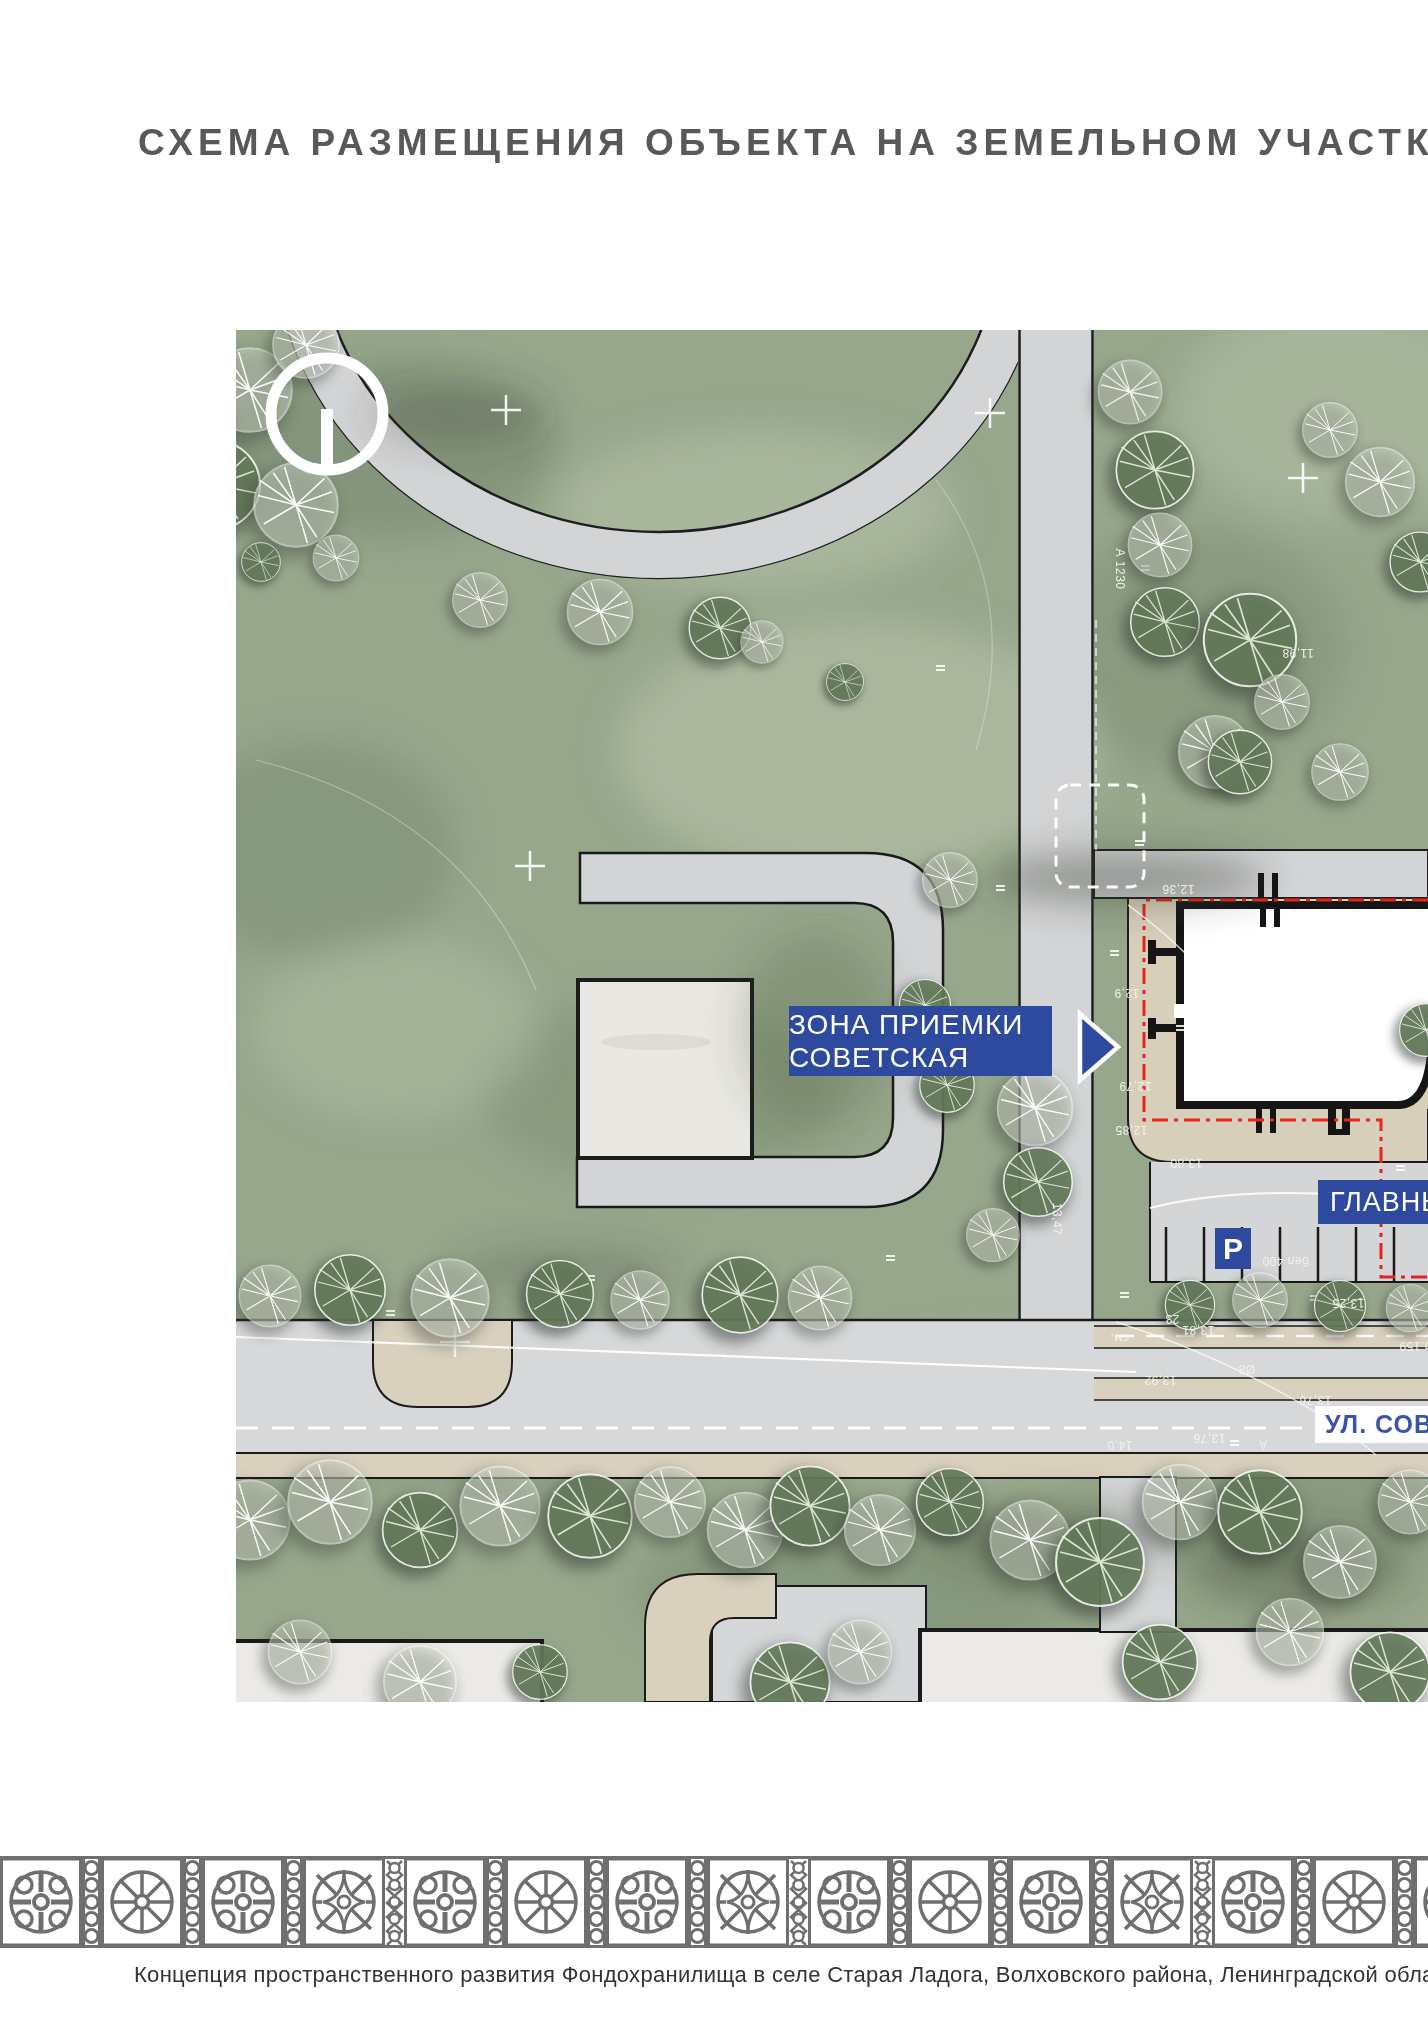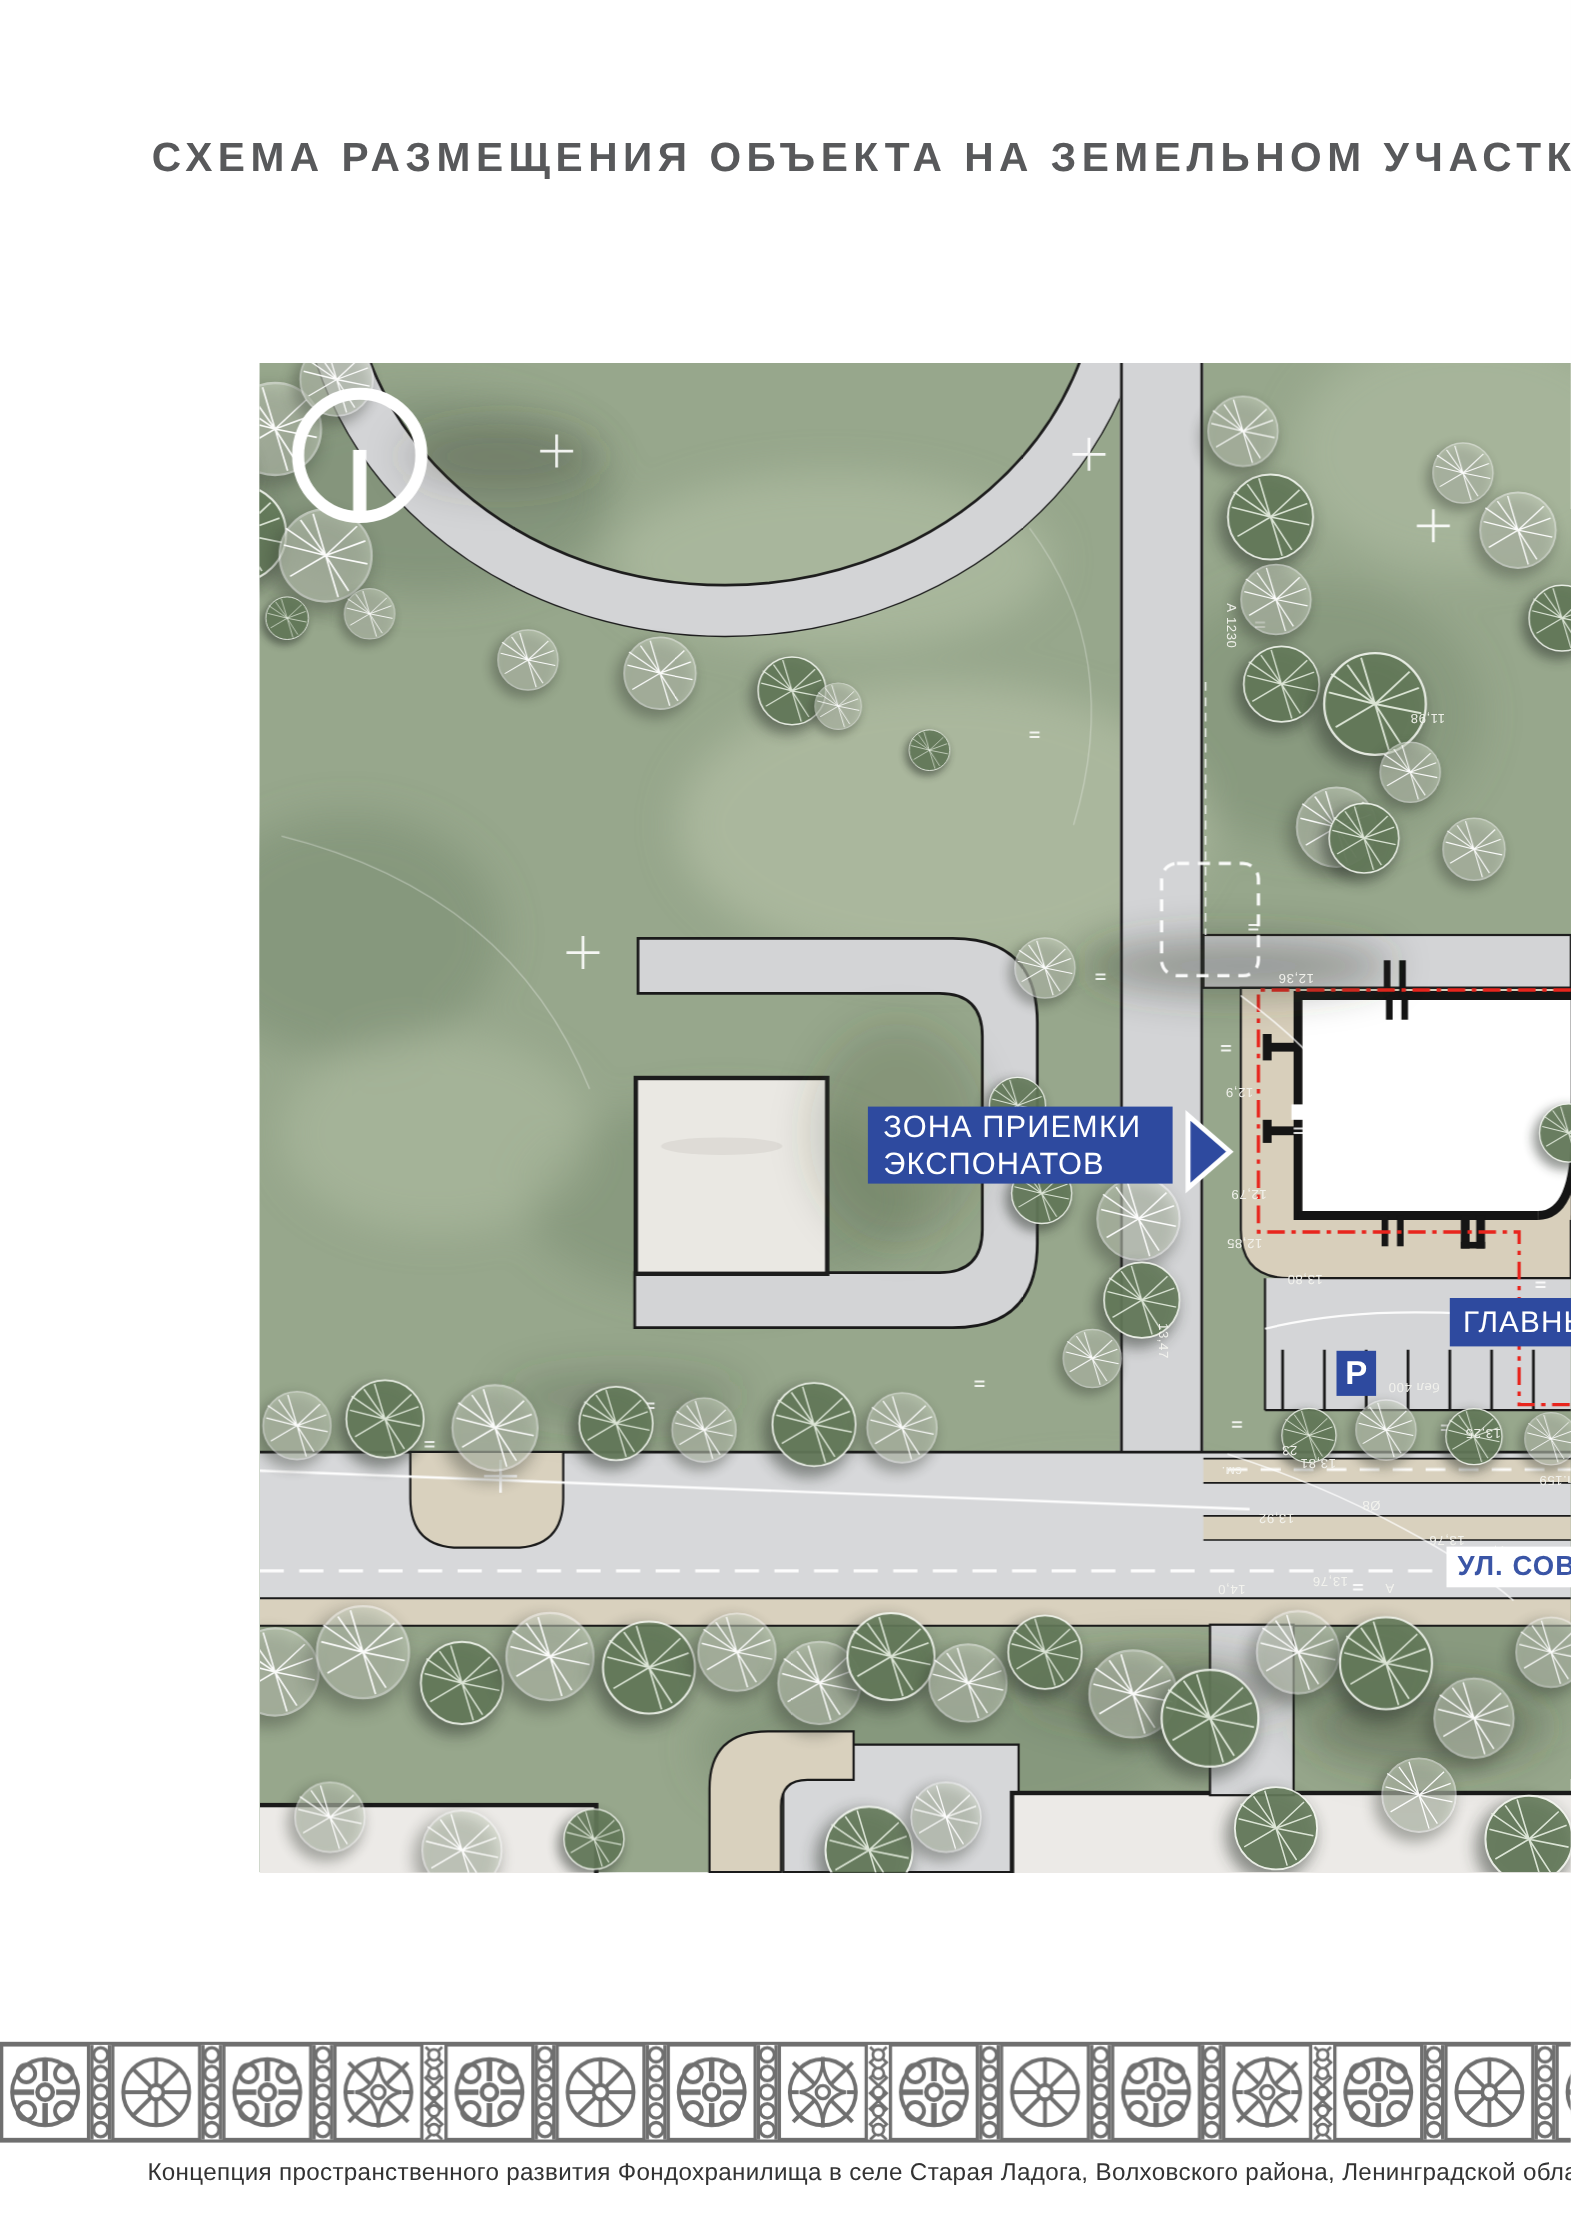--- a/index.html
+++ b/index.html
@@ -8,21 +8,21 @@
   .title{position:absolute;left:138px;top:122px;font-size:37px;font-weight:700;
          letter-spacing:5px;color:var(--title-gray,#58595b);white-space:nowrap;}
   .plan{position:absolute;left:236px;top:330px;width:1192px;height:1372px;overflow:hidden;
         background:#97a78c;}
   .plan svg.map{position:absolute;left:0;top:0;}
   .ann-layer{position:absolute;left:0;top:0;width:1428px;height:2018px;pointer-events:none;}
   .ann{position:absolute;color:#f4f4ef;font-size:12px;letter-spacing:.5px;white-space:nowrap;
        opacity:.95;transform-origin:center;}
   .label-box{position:absolute;background:var(--accent,#2e4a9f);color:#fff;
              display:flex;flex-direction:column;justify-content:center;}
-  .label-delivery{left:789px;top:1006px;width:263px;height:70px;padding-left:14px;
+  .label-delivery{left:789px;top:1006px;width:263px;height:70px;padding-left:0;
                   font-size:28px;line-height:33px;letter-spacing:1px;}
   .label-entrance{left:1318px;top:1180px;height:44px;padding:0 12px;font-size:27px;
                   letter-spacing:1px;white-space:nowrap;width:200px;}
   .label-street{position:absolute;left:1315px;top:1406px;background:#ffffff;
                 color:var(--street-blue,#3a55a6);font-size:25px;font-weight:700;
                 letter-spacing:1px;padding:4px 10px;white-space:nowrap;width:200px;}
   .parking-sign{position:absolute;left:1215px;top:1228px;width:36px;height:41px;
                 background:var(--accent,#2e4a9f);color:#fff;font-size:30px;font-weight:700;
                 display:flex;align-items:center;justify-content:center;}
   .ornament{position:absolute;left:0;top:1856px;width:1428px;height:92px;}
@@ -270,21 +270,21 @@
       <span class="ann" style="left: 1259px; top: 1437px; transform: rotate(180deg);">А</span>
       <span class="ann" style="left: 1262px; top: 1254px; transform: rotate(180deg);">бел 400</span>
       <span class="ann" style="left: 1238px; top: 1362px; transform: rotate(180deg);">Ø8</span>
       <span class="ann" style="left: 1352px; top: 1408px; transform: rotate(90deg);">100</span>
       <span class="ann" style="left: 1099px; top: 562px; transform: rotate(90deg);">А 1230</span>
       <span class="ann" style="left: 1041px; top: 1212px; transform: rotate(90deg);">13,47</span>
     </div>
 
   <div class="label-box label-delivery">
     <span>ЗОНА ПРИЕМКИ</span>
-    <span>ЭКСПОНАТОВ</span>
+    <span>СОВЕТСКАЯ</span>
   </div>
   <div class="label-box label-entrance">ГЛАВНЫЙ ВХОД</div>
   <div class="label-street">УЛ. СОВЕТСКАЯ</div>
   <div class="parking-sign">Р</div>
 
   <svg class="ornament" width="1428" height="92" viewBox="0 0 1428 92">
     <defs>
       <g id="of">
           <rect x="1.5" y="3" width="79" height="86" fill="#ffffff" stroke="#6f6f6f" stroke-width="3"></rect>
         </g>

